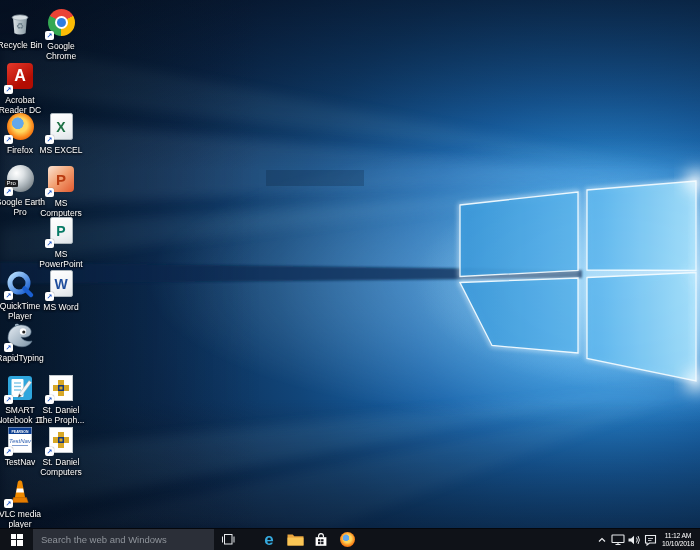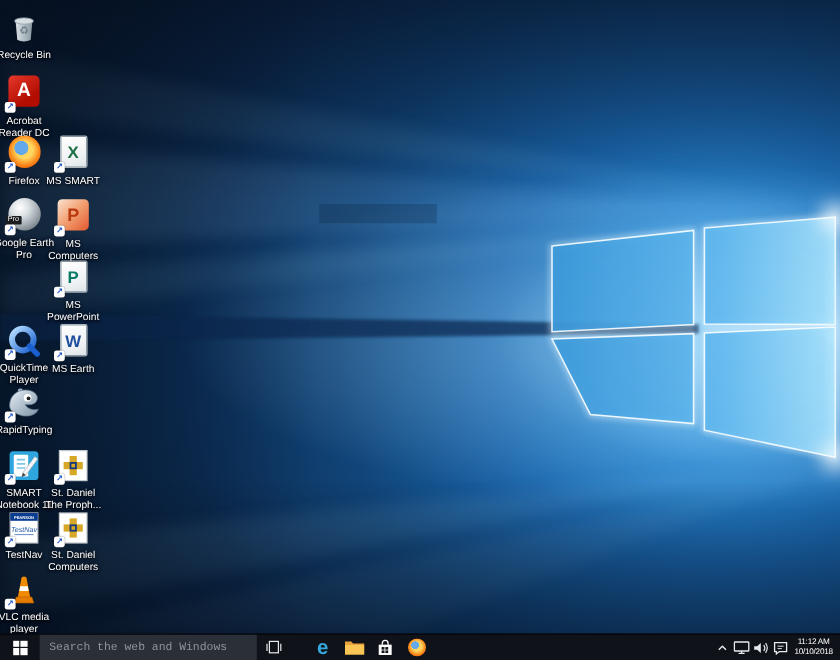--- a/index.html
+++ b/index.html
@@ -54,21 +54,21 @@
   #taskbar{position:absolute;left:0;right:0;bottom:0;height:22px;background:#0f1218;
     border-top:1px solid #05070c;box-sizing:border-box;}
   .tb{position:absolute;top:0;bottom:0;display:flex;align-items:center;justify-content:center;
       background:transparent;border:none;padding:0;margin:0;cursor:pointer;}
   #start-btn{left:0;width:33px;}
   .winflag{display:grid;grid-template-columns:5.5px 5.5px;grid-template-rows:5.5px 5.5px;gap:1px;}
   .winflag span{background:#fff;}
   #searchbox{position:absolute;left:33px;width:181px;top:0;bottom:0;background:#2b2f38;
     display:flex;align-items:center;}
   #searchbox input{width:100%;background:transparent;border:none;outline:none;color:#c8ccd2;
-    font-size:9.5px;padding:0 0 0 8px;font-family:Liberation Mono, monospace;}
+    font-size:9.5px;padding:0 0 0 8px;font-family:Liberation Sans, sans-serif;}
   #searchbox input::placeholder{color:#8f949b;opacity:1;}
   #taskview{left:214px;width:28px;}
   .appbtn{width:26px;}
   #app-edge{left:256px}#app-explorer{left:282px}#app-store{left:308px}#app-firefox{left:334px}
   .edge-e{color:#35a9dd;font-weight:bold;font-size:17px;line-height:17px;}
   #tray{position:absolute;right:0;top:0;bottom:0;display:flex;align-items:center;padding-right:2px;}
   .traybtn{width:14px;height:22px;display:flex;align-items:center;justify-content:center;
     background:transparent;border:none;padding:0;margin:0 1px;cursor:pointer;}
   #clock{width:40px;text-align:center;color:#fff;font-size:6.8px;line-height:8px;
     letter-spacing:-0.2px;cursor:pointer;}
@@ -170,20 +170,31 @@
           </linearGradient>
             </defs>
           <path d="M8 9.5 L22 9.5 L20.6 25.2 C17 27 13 27 9.4 25.2 Z" fill="url(#binG)" opacity=".95"></path>
           <ellipse cx="15" cy="9.5" rx="7.8" ry="2.6" fill="#d6dee2" stroke="#97a5ad" stroke-width=".7"></ellipse>
           <text x="15" y="20.5" font-size="9" text-anchor="middle" fill="#6b7e8a">♻</text>
         </svg>
       </div>
       <div class="dlabel">Recycle Bin</div>
     </div>
 
+    <div class="dcell" style="left:32px;top:8px">
+      <div class="dicon">
+        <span class="ic-chrome" style="display:block">
+            <span class="w"></span>
+            <span class="b"></span>
+          </span>
+        <span class="sc">↗</span>
+      </div>
+      <div class="dlabel">Google
+Chrome</div>
+    </div>
 
     <div class="dcell" style="left:-9px;top:61px">
       <div class="dicon">
         <div class="ic-acro">A</div>
         <span class="sc">↗</span>
       </div>
       <div class="dlabel">Acrobat
 Reader DC</div>
     </div>
 
@@ -196,21 +207,21 @@
       <div class="dlabel">Firefox</div>
     </div>
 
     <div class="dcell" style="left:32px;top:112px">
       <div class="dicon">
         <div class="page">
             <span class="lt-x">X</span>
           </div>
         <span class="sc">↗</span>
       </div>
-      <div class="dlabel">MS SMART</div>
+      <div class="dlabel">MS EXCEL</div>
     </div>
 
     <div class="dcell" style="left:-9px;top:164px">
       <div class="dicon">
         <span class="ic-earth" style="display:block">
             <span class="badge-pro">Pro</span>
           </span>
         <span class="sc">↗</span>
       </div>
       <div class="dlabel">Google Earth
@@ -254,21 +265,21 @@
 Player</div>
     </div>
 
     <div class="dcell" style="left:32px;top:269px">
       <div class="dicon">
         <div class="page">
             <span class="lt-w">W</span>
           </div>
         <span class="sc">↗</span>
       </div>
-      <div class="dlabel">MS Earth</div>
+      <div class="dlabel">MS Word</div>
     </div>
 
     <div class="dcell" style="left:-9px;top:321px">
       <div class="dicon">
         <svg class="dsvg" width="30" height="30" viewBox="0 0 30 30">
           <defs>
               <linearGradient id="rtG" x1="0" y1="0" x2="1" y2="1">
             <stop offset="0" stop-color="#e6edf4"></stop>
                 <stop offset="1" stop-color="#7e95a8"></stop>
           </linearGradient>

